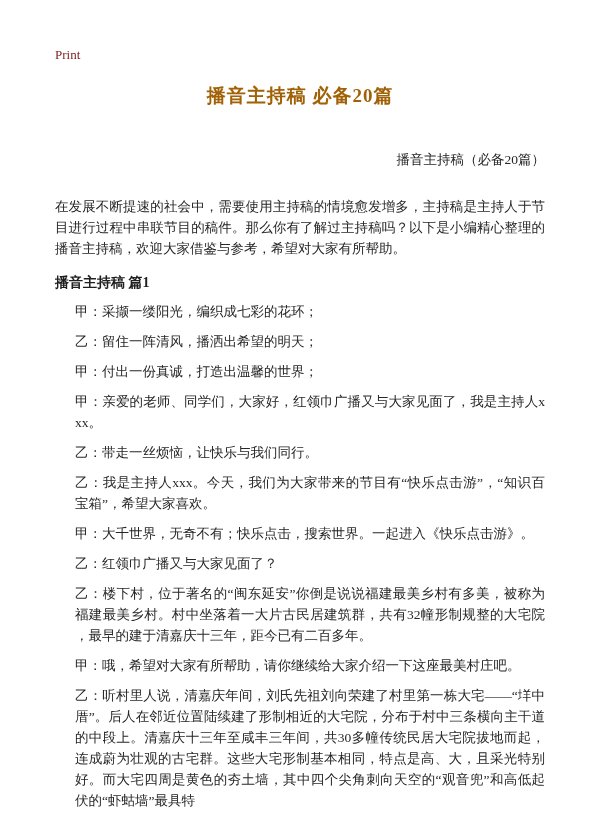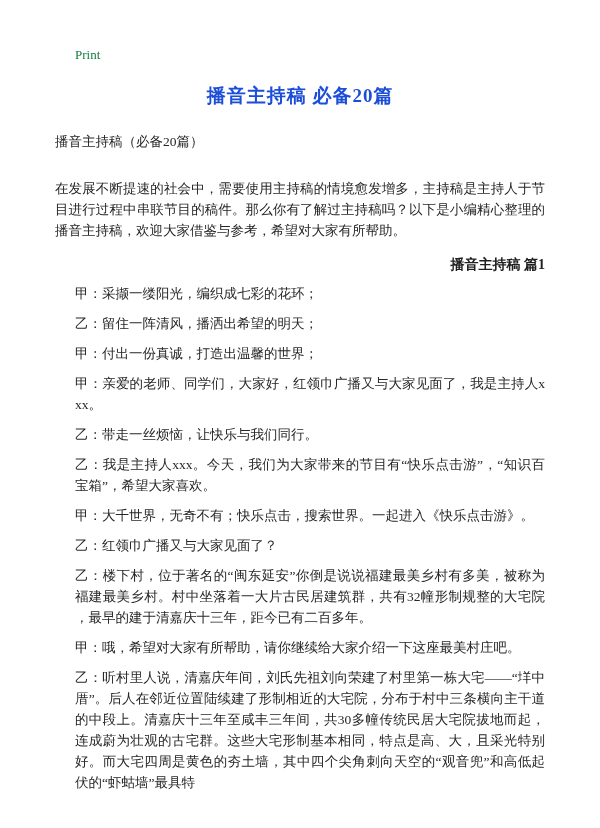--- a/index.html
+++ b/index.html
@@ -11,51 +11,50 @@
     overflow: hidden;
   }
   .page {
     width: 600px;
     height: 828px;
     padding: 45px 55px 0 55px;
   }
   .print-link {
     display: inline-block;
     font-size: 13px;
-    color: #15803d;
+    color: #7f1d1d;
     cursor: pointer;
-    margin-left: 20px;
   }
   .doc-title {
     margin-top: 20px;
     text-align: center;
     font-size: 19px;
     font-weight: bold;
     letter-spacing: 1px;
-    color: #1d4ed8;
+    color: #a16207;
   }
   .subtitle {
-    margin-top: 22px;
+    margin-top: 40px;
     font-size: 13.5px;
     line-height: 21px;
+    text-align: right;
   }
   .intro, .para {
     margin-top: 26px;
     font-size: 13.5px;
     line-height: 21px;
     text-align: justify;
     word-break: break-all;
     line-break: anywhere;
   }
   .section-heading {
     margin-top: 15px;
     font-size: 14px;
     font-weight: bold;
     color: #1f1f1f;
-    text-align: right;
   }
   .dialogue p.para { margin-top: 9px; margin-left: 20px; }
 </style>
 </head>
 <body>
 
 <div class="page">
 
   <span class="print-link">Print</span>
 

